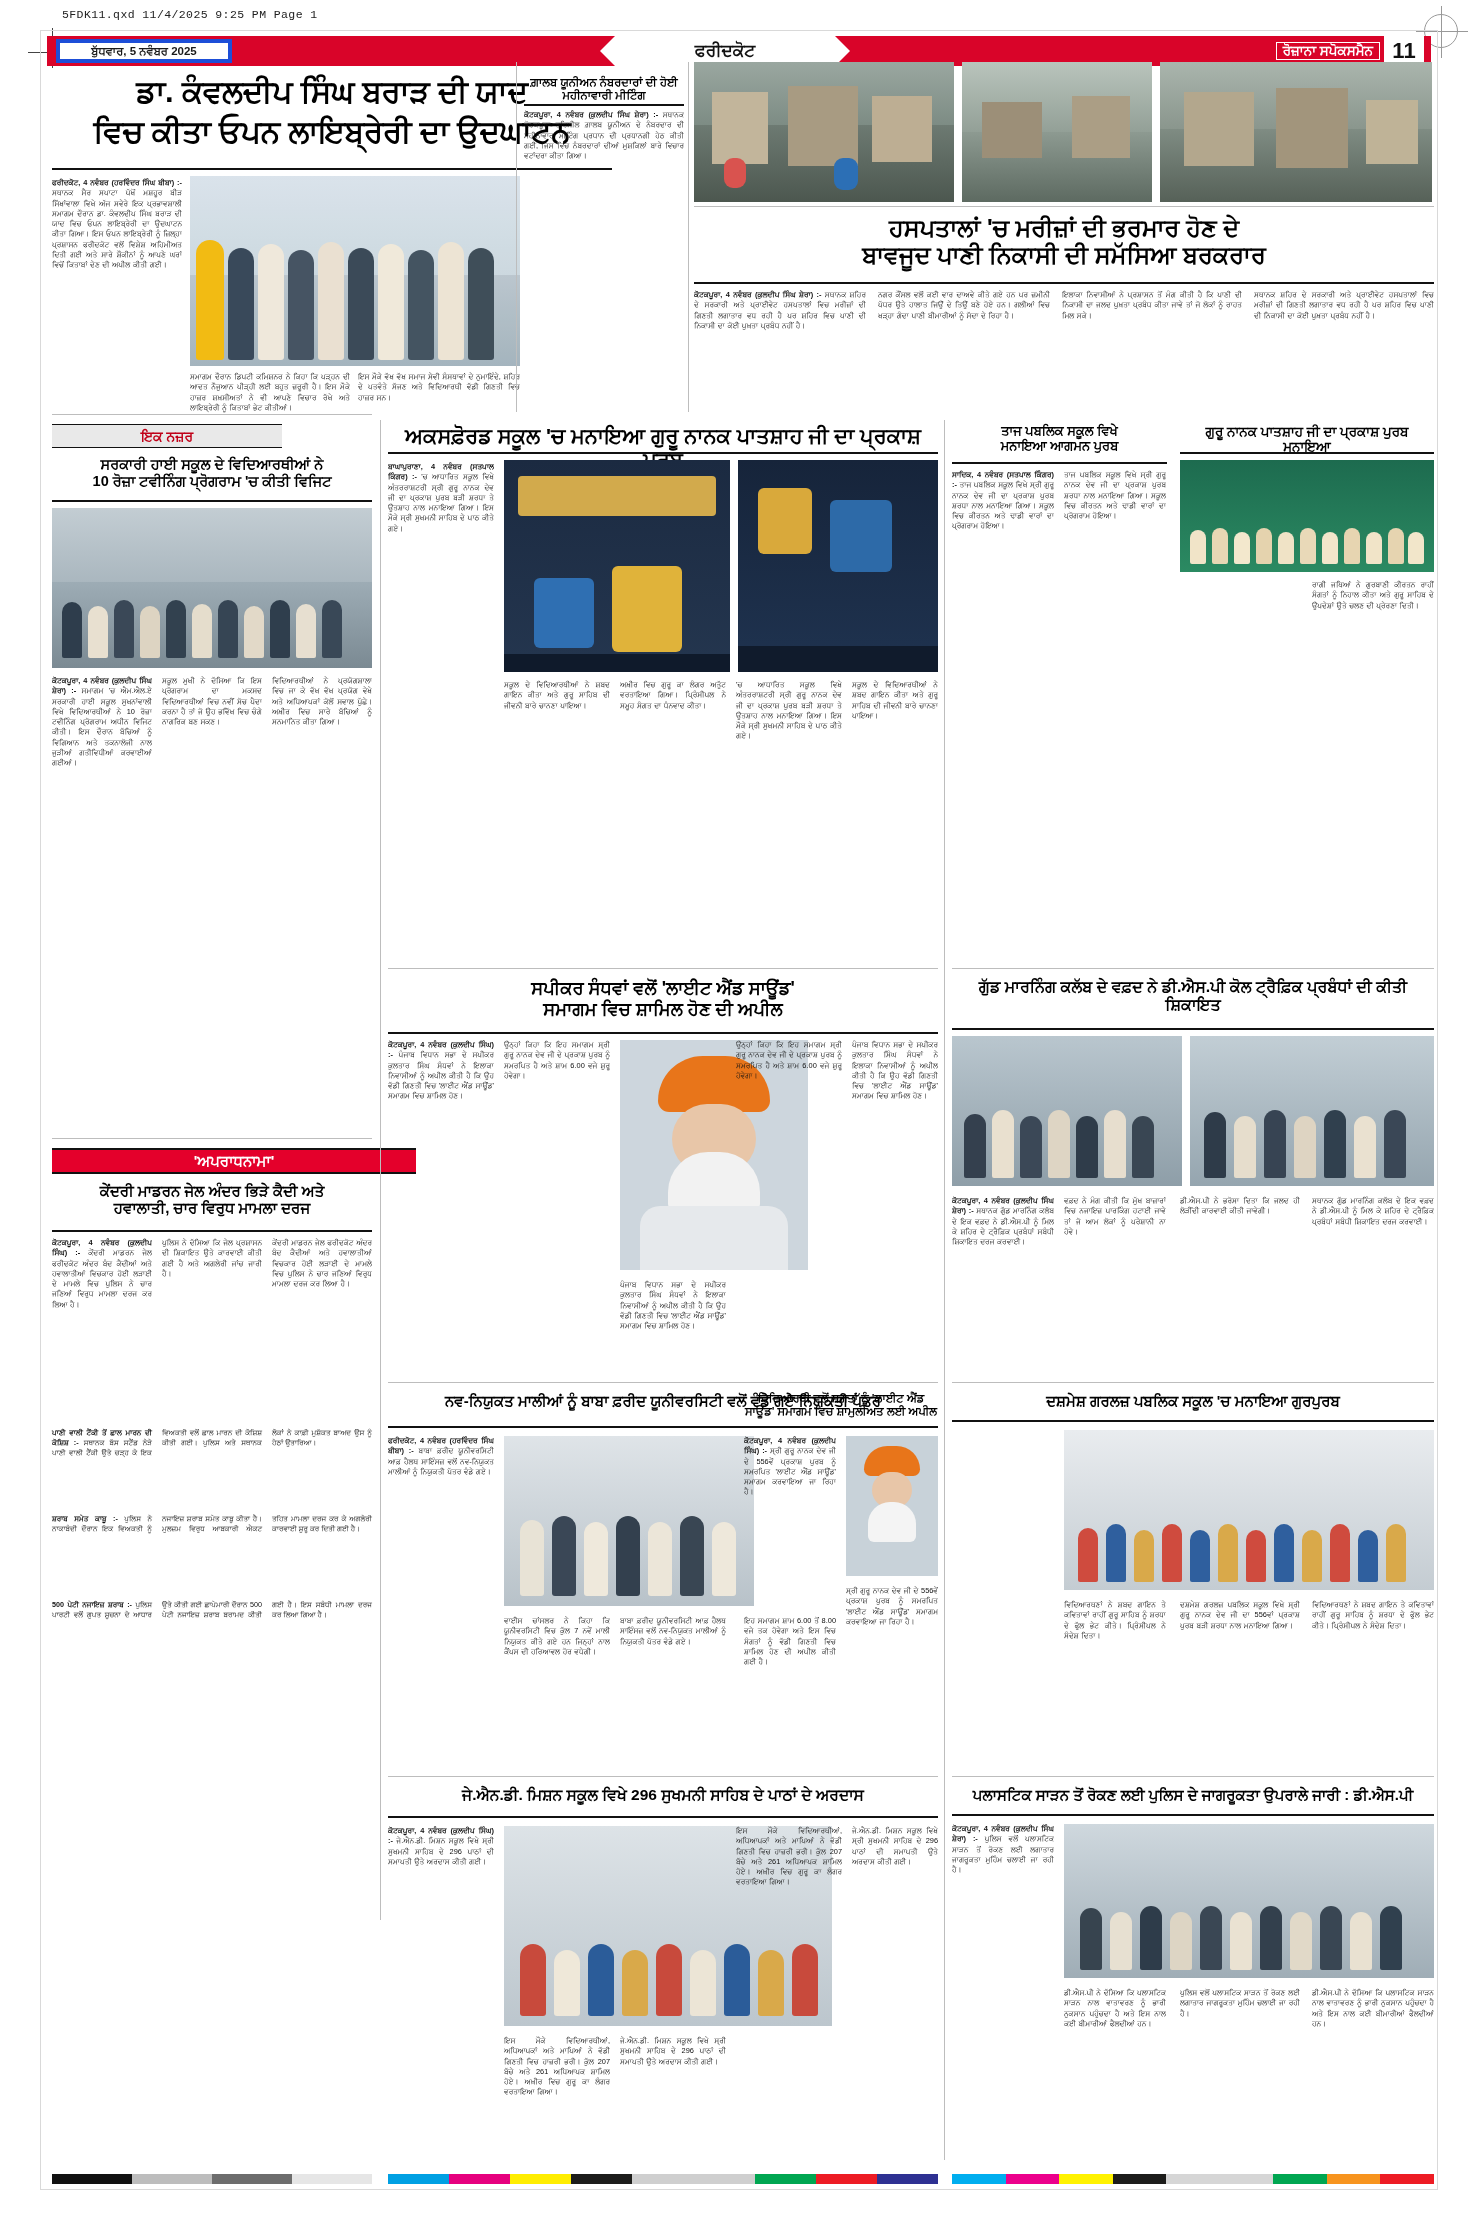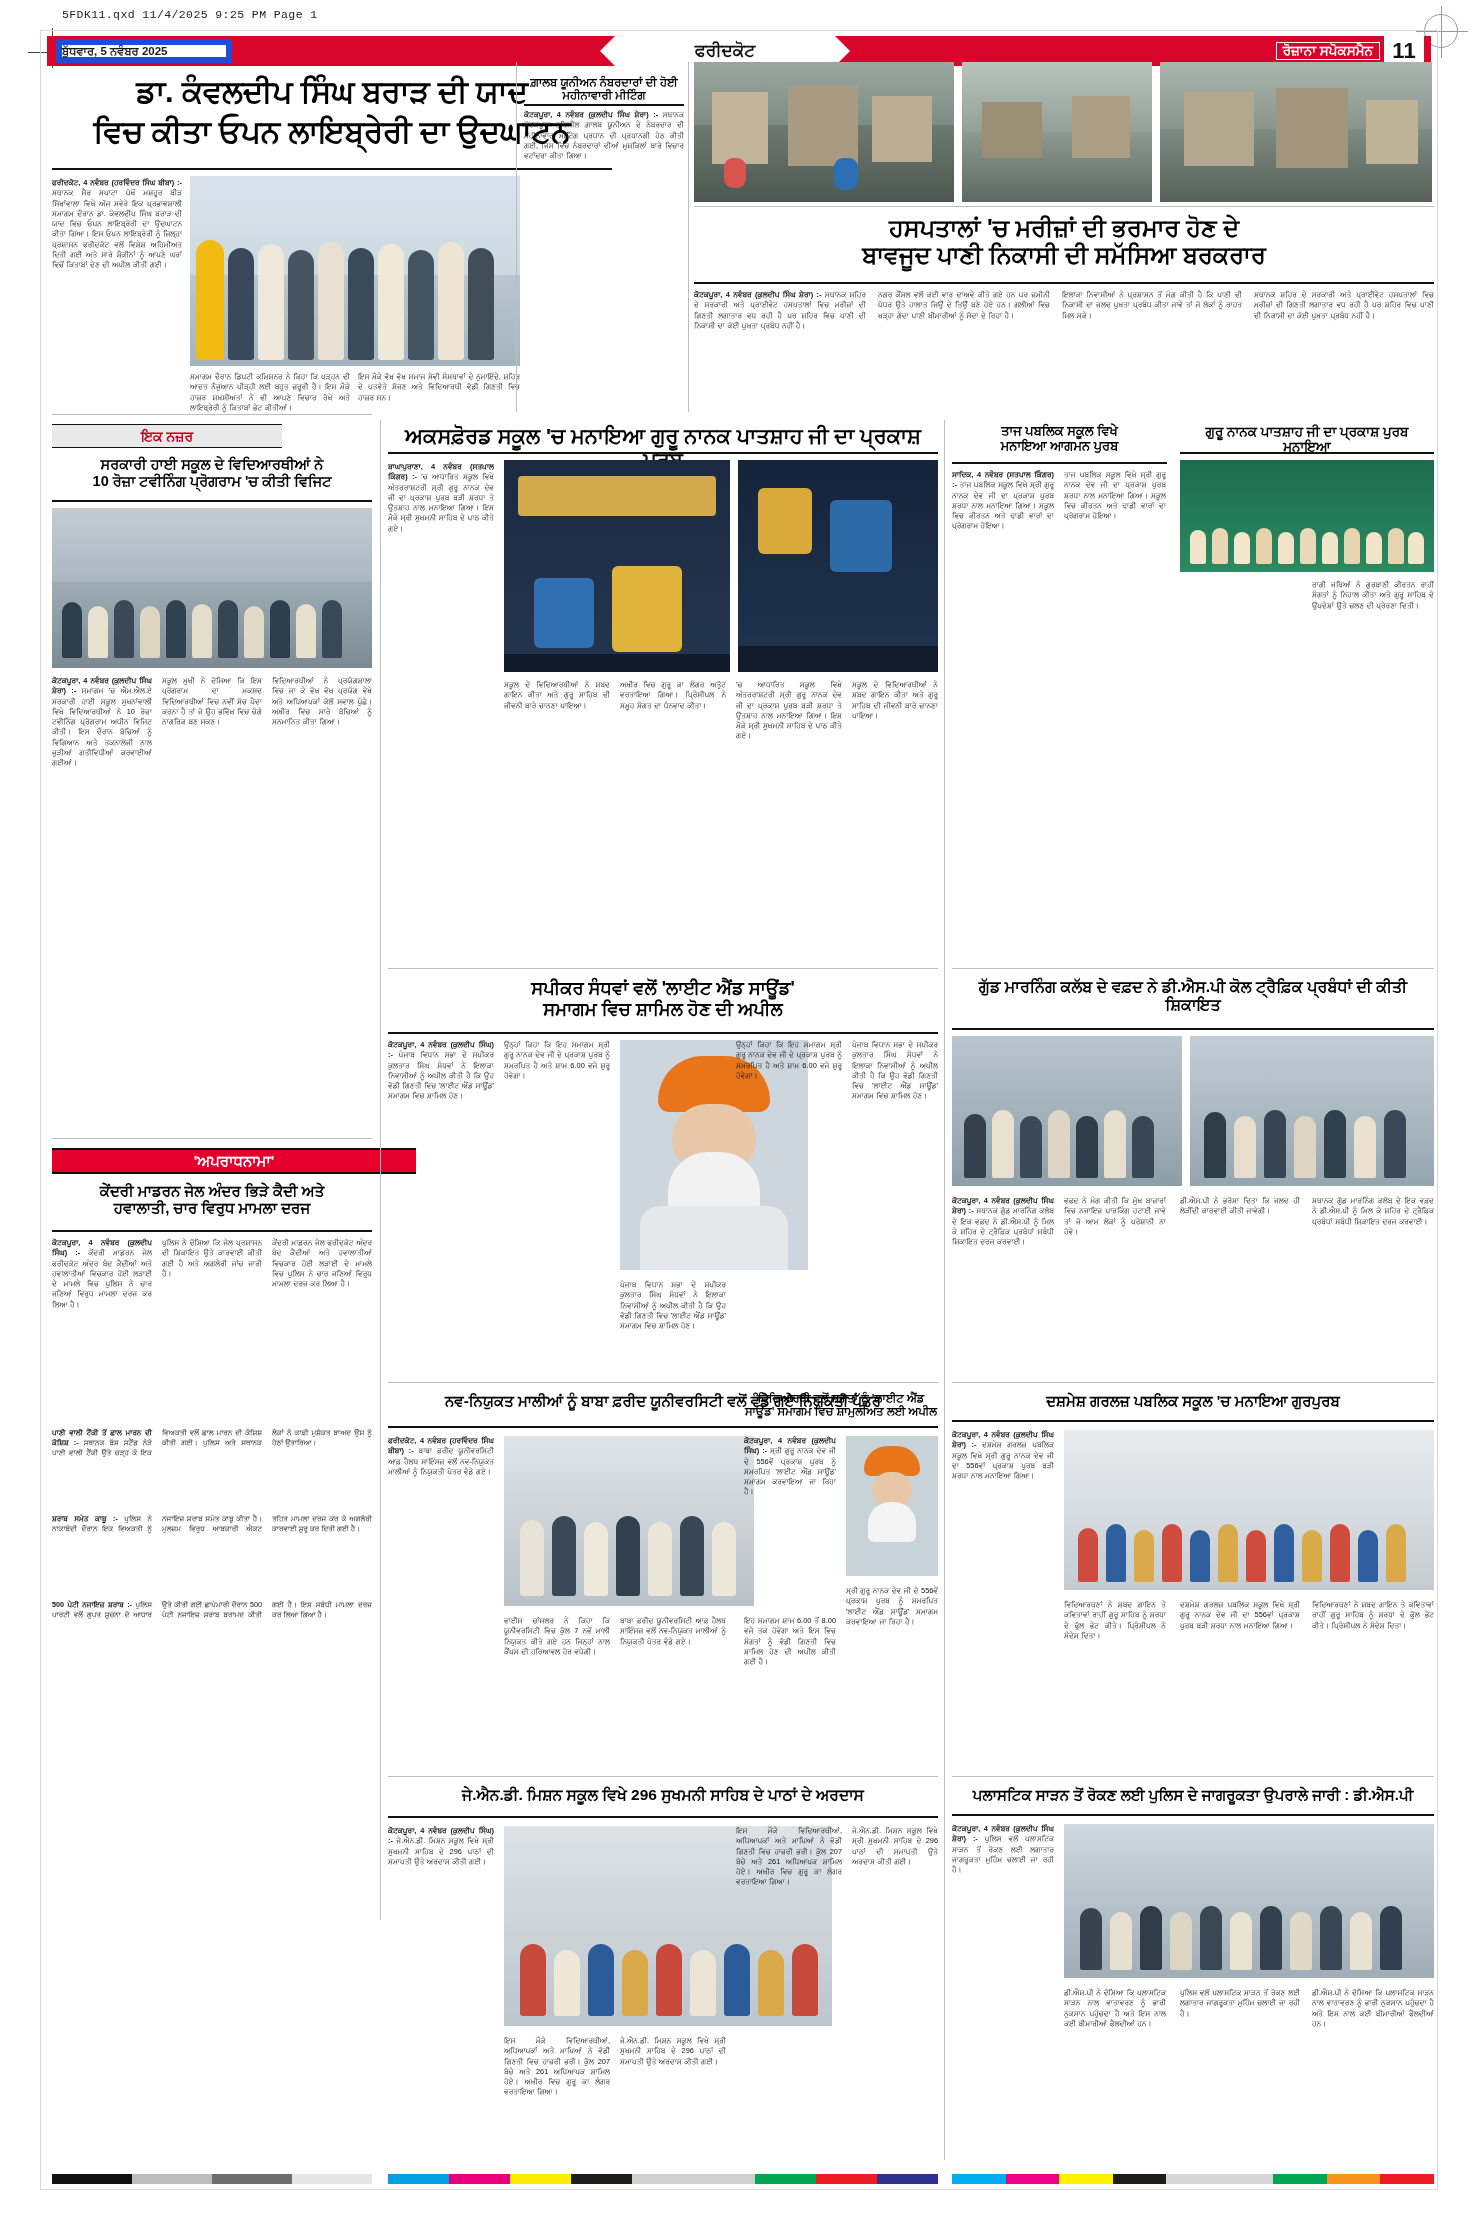--- a/index.html
+++ b/index.html
@@ -44,22 +44,22 @@
 
   
   .masthead {
     position: absolute; left: 47px; top: 36px;
     width: 1384px; height: 30px;
     background: #d90429;
   }
   .md-datebox {
     position: absolute; left: 56px; top: 39px;
     width: 176px; height: 24px;
-    background: #fff; border: 6px solid #1d4ed8;
-    display: flex; align-items: center; 
+    background: #fff; border: 4px solid #1d4ed8;
+    display: flex; align-items: center; justify-content: center;
   }
   .md-datebox span {
     font-size: 11.5px; font-weight: bold; color: #1a1a1a;
     white-space: nowrap;
   }
   .md-city {
     position: absolute; left: 600px; top: 36px;
     width: 250px; height: 30px; background: #fff;
     display: flex; align-items: center; justify-content: center;
     clip-path: polygon(6% 0, 94% 0, 100% 50%, 94% 100%, 6% 100%, 0 50%);
@@ -501,24 +501,20 @@
   </div>
   <div class="col-text" style="position:absolute; left:846px; top:1586px; width:92px; height:180px;">
     <span>ਸ੍ਰੀ ਗੁਰੂ ਨਾਨਕ ਦੇਵ ਜੀ ਦੇ 556ਵੇਂ ਪ੍ਰਕਾਸ਼ ਪੁਰਬ ਨੂੰ ਸਮਰਪਿਤ 'ਲਾਈਟ ਐਂਡ ਸਾਊਂਡ' ਸਮਾਗਮ ਕਰਵਾਇਆ ਜਾ ਰਿਹਾ ਹੈ।</span>
   </div>
 
   <div class="hl" style="position:absolute; left:952px; top:1392px; width:482px; font-size:15px;">
     <span>ਦਸ਼ਮੇਸ਼ ਗਰਲਜ਼ ਪਬਲਿਕ ਸਕੂਲ 'ਚ ਮਨਾਇਆ ਗੁਰਪੁਰਬ</span>
   </div>
   <div class="hrule" style="left:952px; top:1420px; width:482px; background:#111; height:2px;"></div>
 
-  <div class="col-text" style="position:absolute; left:952px; top:1430px; width:102px; height:336px;">
-    <span class="dateline">ਕੋਟਕਪੂਰਾ, 4 ਨਵੰਬਰ (ਕੁਲਦੀਪ ਸਿੰਘ ਸ਼ੇਰਾ) :-</span>
-    <span>ਦਸ਼ਮੇਸ਼ ਗਰਲਜ਼ ਪਬਲਿਕ ਸਕੂਲ ਵਿਖੇ ਸ੍ਰੀ ਗੁਰੂ ਨਾਨਕ ਦੇਵ ਜੀ ਦਾ 556ਵਾਂ ਪ੍ਰਕਾਸ਼ ਪੁਰਬ ਬੜੀ ਸ਼ਰਧਾ ਨਾਲ ਮਨਾਇਆ ਗਿਆ।</span>
-  </div>
   <div class="photo" style="left:1064px; top:1430px; width:370px; height:160px;">
     <div style="position:absolute;left:0;top:0;right:0;bottom:0;background:linear-gradient(#e9ecef,#c4ccd2);"></div>
     <div style="position:absolute;left:14px;bottom:8px;width:20px;height:54px;background:#cf4b3e;border-radius:10px 10px 2px 2px;"></div>
     <div style="position:absolute;left:42px;bottom:8px;width:20px;height:58px;background:#2f5f9e;border-radius:10px 10px 2px 2px;"></div>
     <div style="position:absolute;left:70px;bottom:8px;width:20px;height:52px;background:#d9a94a;border-radius:10px 10px 2px 2px;"></div>
     <div style="position:absolute;left:98px;bottom:8px;width:20px;height:58px;background:#cf4b3e;border-radius:10px 10px 2px 2px;"></div>
     <div style="position:absolute;left:126px;bottom:8px;width:20px;height:52px;background:#2f5f9e;border-radius:10px 10px 2px 2px;"></div>
     <div style="position:absolute;left:154px;bottom:8px;width:20px;height:58px;background:#d9a94a;border-radius:10px 10px 2px 2px;"></div>
     <div style="position:absolute;left:182px;bottom:8px;width:20px;height:52px;background:#cf4b3e;border-radius:10px 10px 2px 2px;"></div>
     <div style="position:absolute;left:210px;bottom:8px;width:20px;height:58px;background:#2f5f9e;border-radius:10px 10px 2px 2px;"></div>

